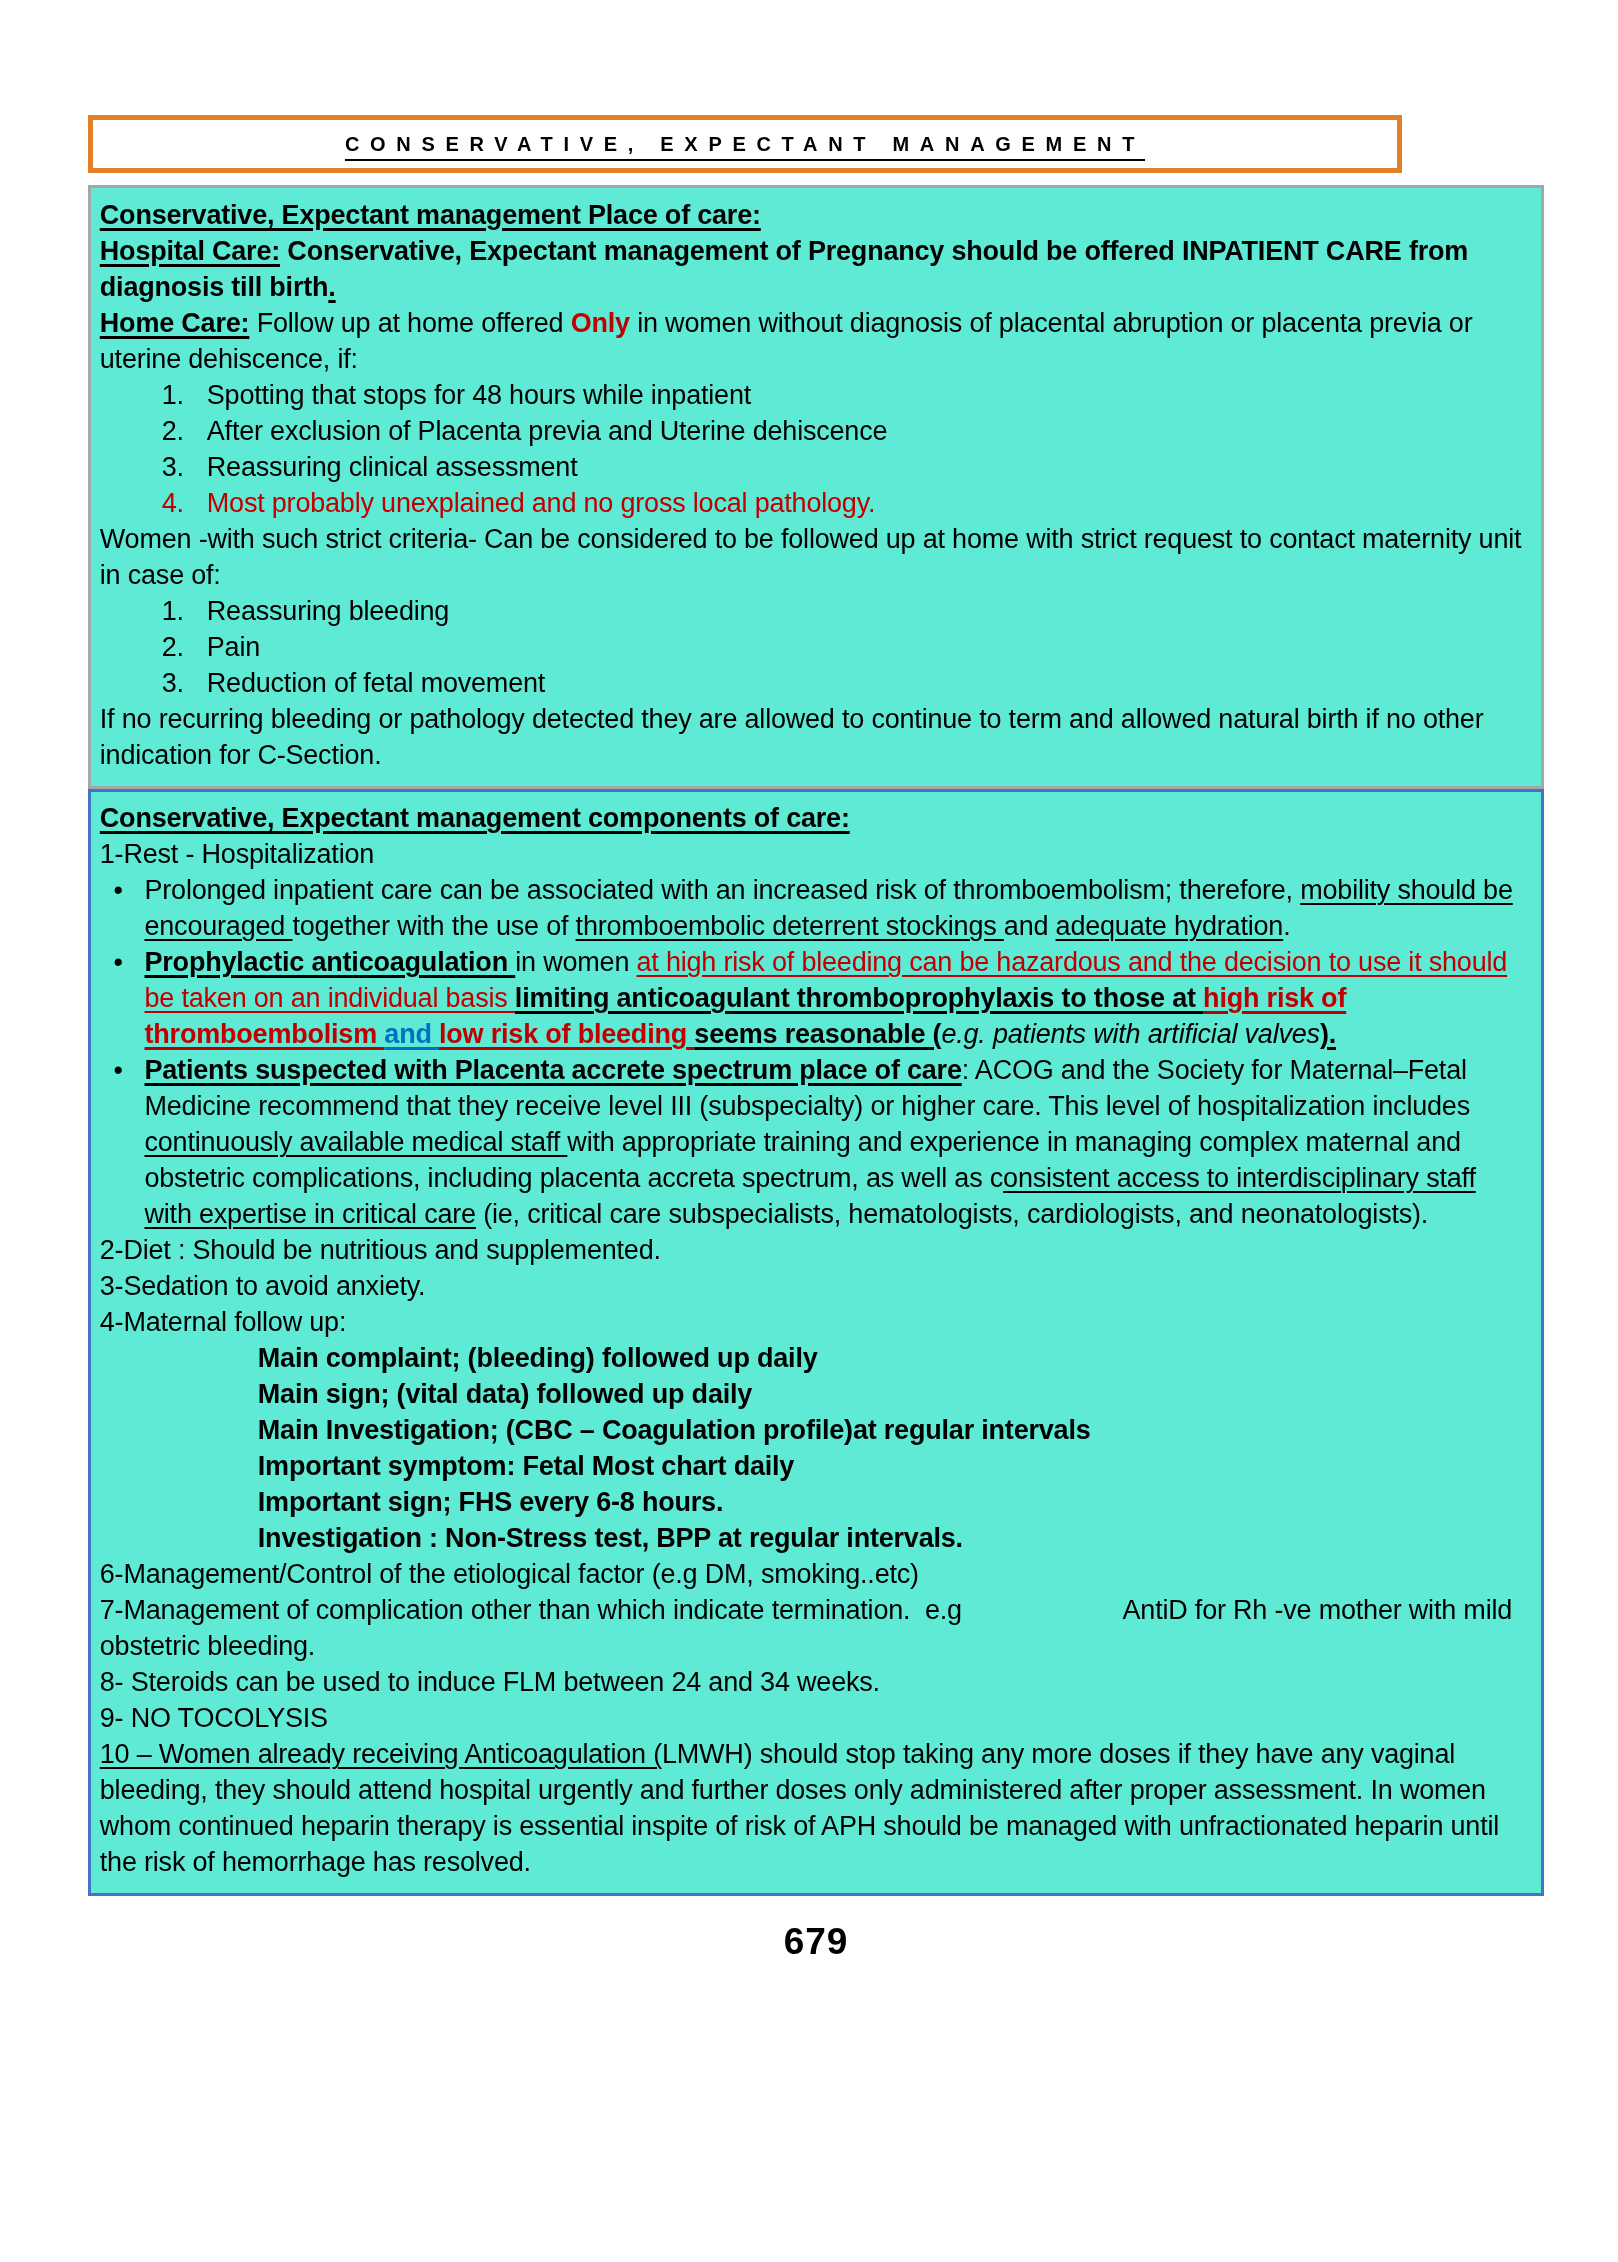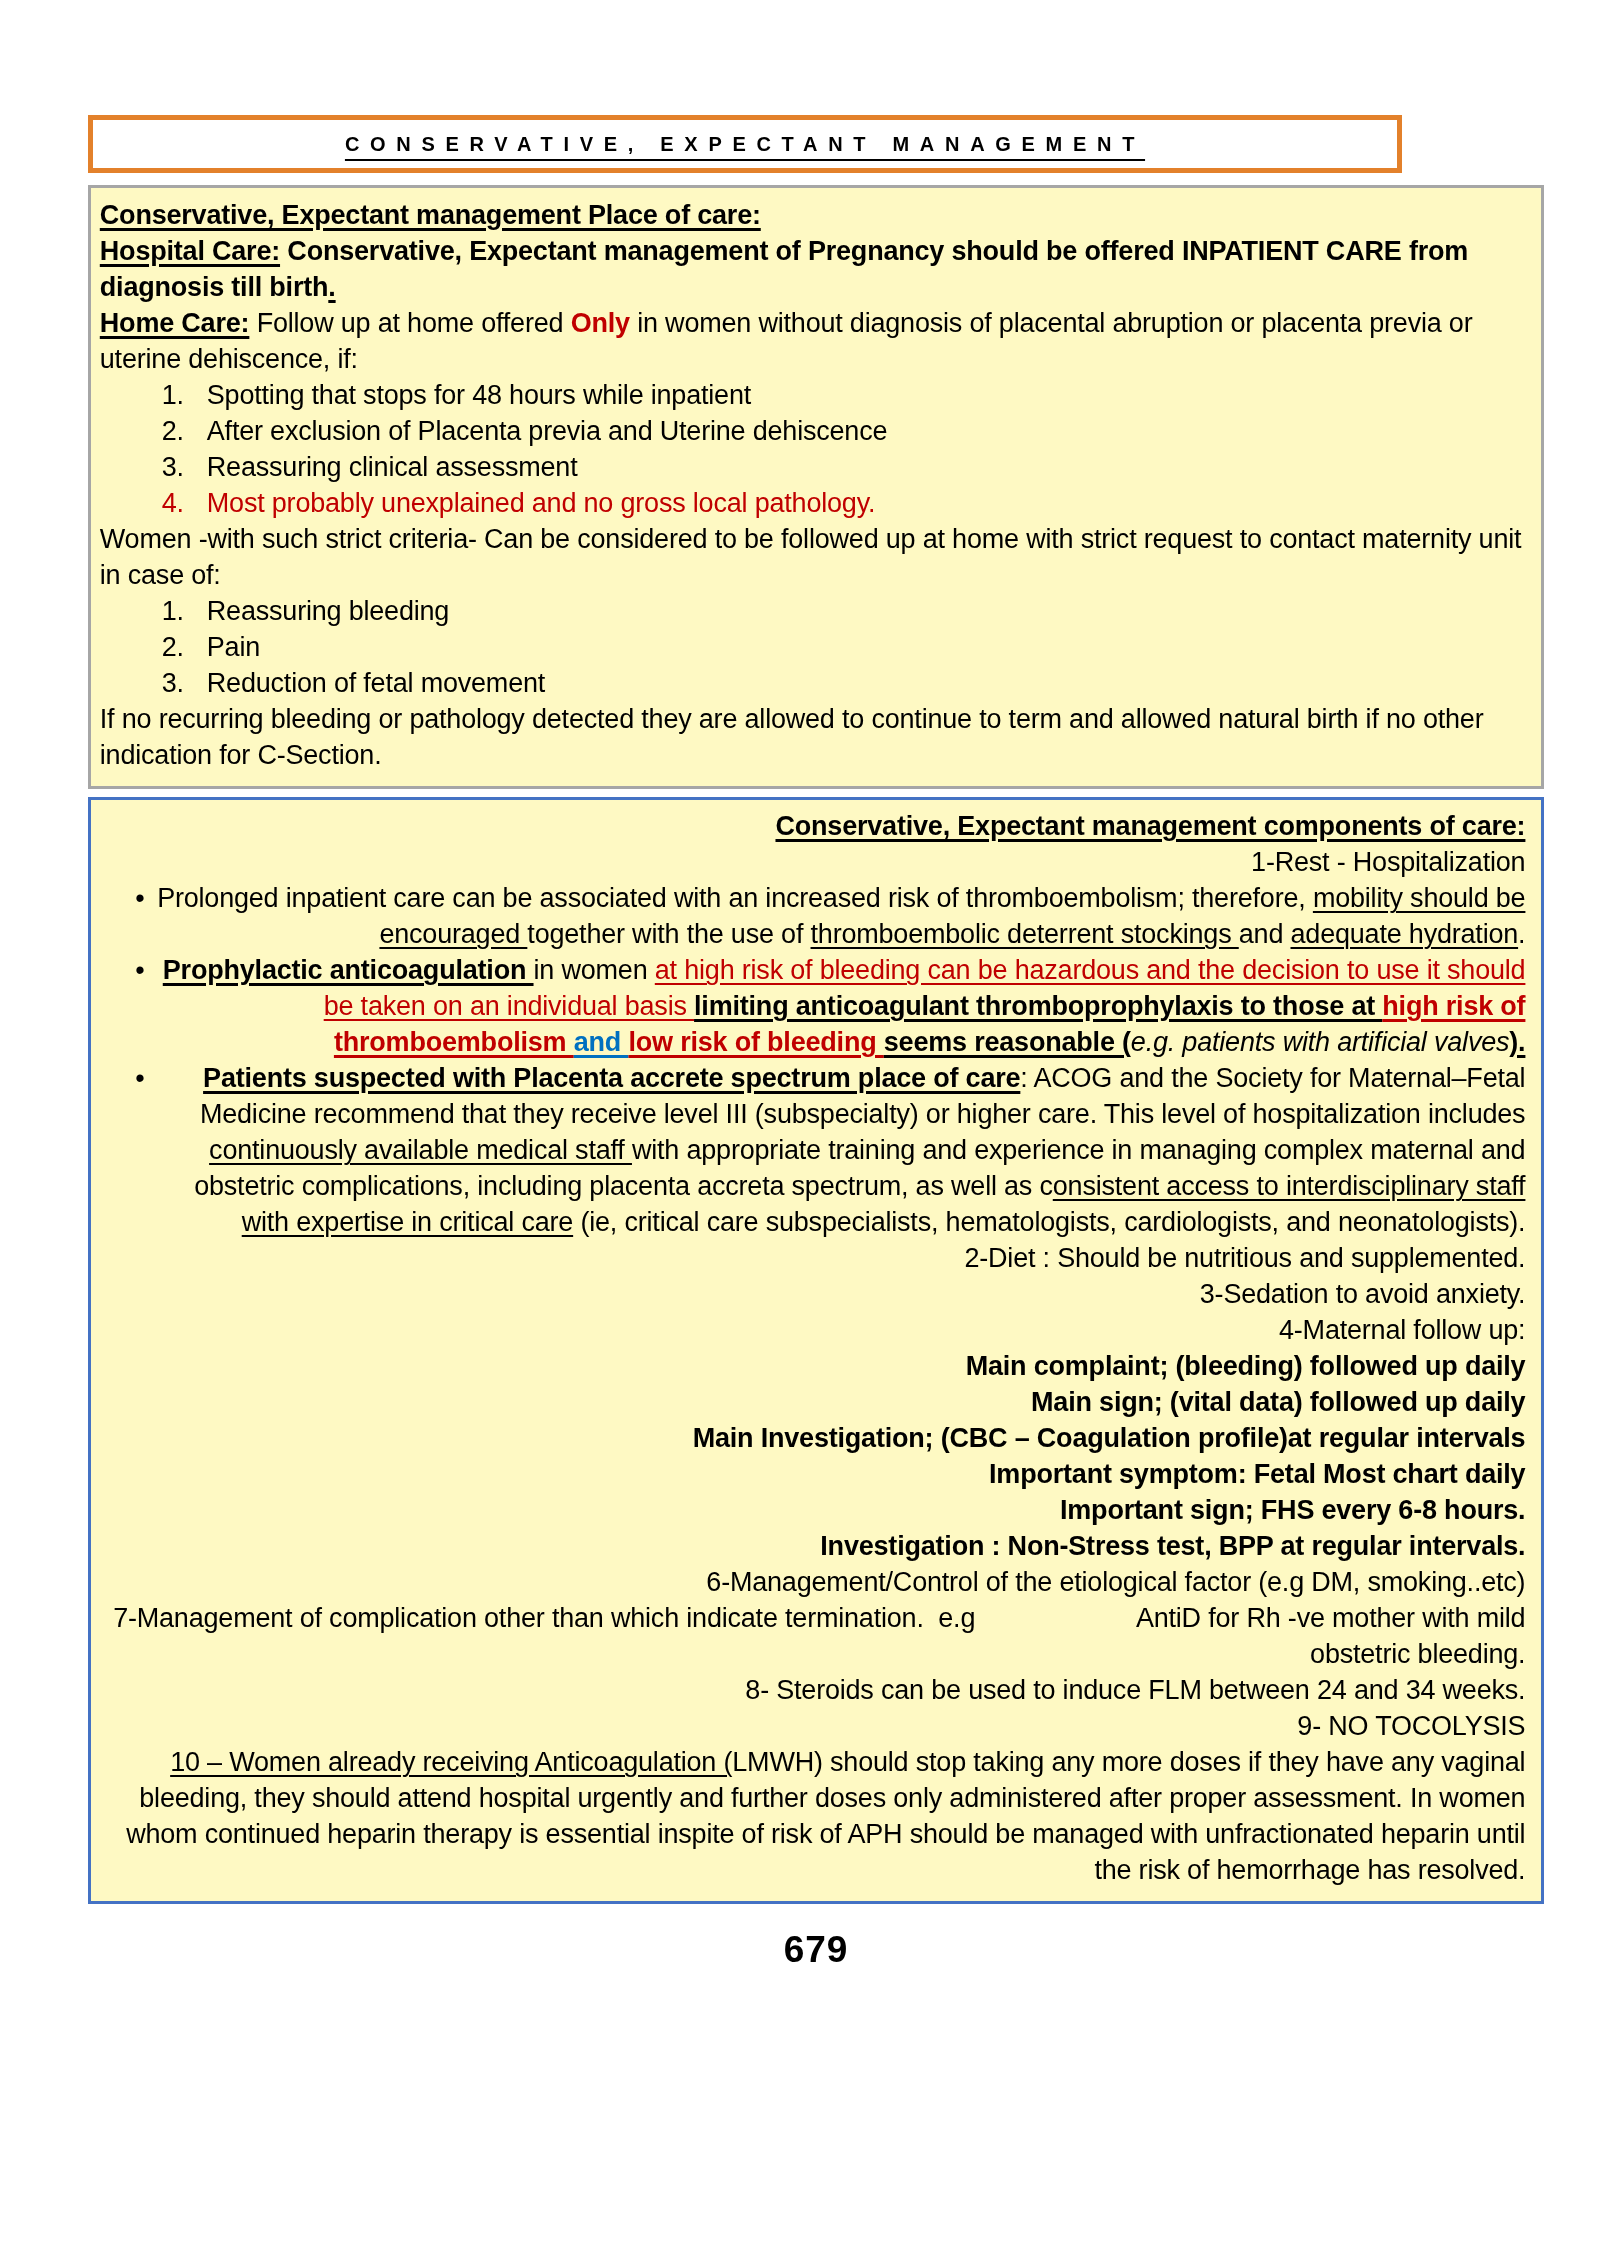--- a/index.html
+++ b/index.html
@@ -13,27 +13,27 @@
     margin-top:115px;width:1314px;box-sizing:border-box;
     border:5.9px solid #E3812B;
     padding:12.7px 9.8px;text-align:center;background:#fff;
   }
   .title{
     font-size:20px;font-weight:bold;letter-spacing:10.7px;
     text-decoration:underline;text-decoration-thickness:2px;text-underline-offset:7.8px;
     white-space:nowrap;
   }
   .content-box{
-    width:1456px;box-sizing:border-box;background:#fef9c3;
+    width:1456px;box-sizing:border-box;background:#5eead4;
     font-size:27px;line-height:36px;
     padding:8.8px 15.6px 12.7px 8.8px;
     letter-spacing:-0.2px;
   }
   .box1{border:3.9px solid #A6A6A6;margin-top:11.7px;}
-  .box2{border:3.9px solid #4472C4;margin-top:8px;text-align:right;}
+  .box2{border:3.9px solid #4472C4;margin-top:0;}
   .para{margin:0;}
   .para.indent{padding-left:158px;font-weight:bold;}
   .li-row{display:flex;}
   .li-row.num{padding-left:62px;}
   .li-row.num .marker{flex:0 0 45px;}
   .li-row.bul{padding-left:13.7px;}
   .li-row.bul .marker{flex:0 0 31px;}
   .item-text{flex:1;min-width:0;}
   .b{font-weight:bold;}
   .i{font-style:italic;}

